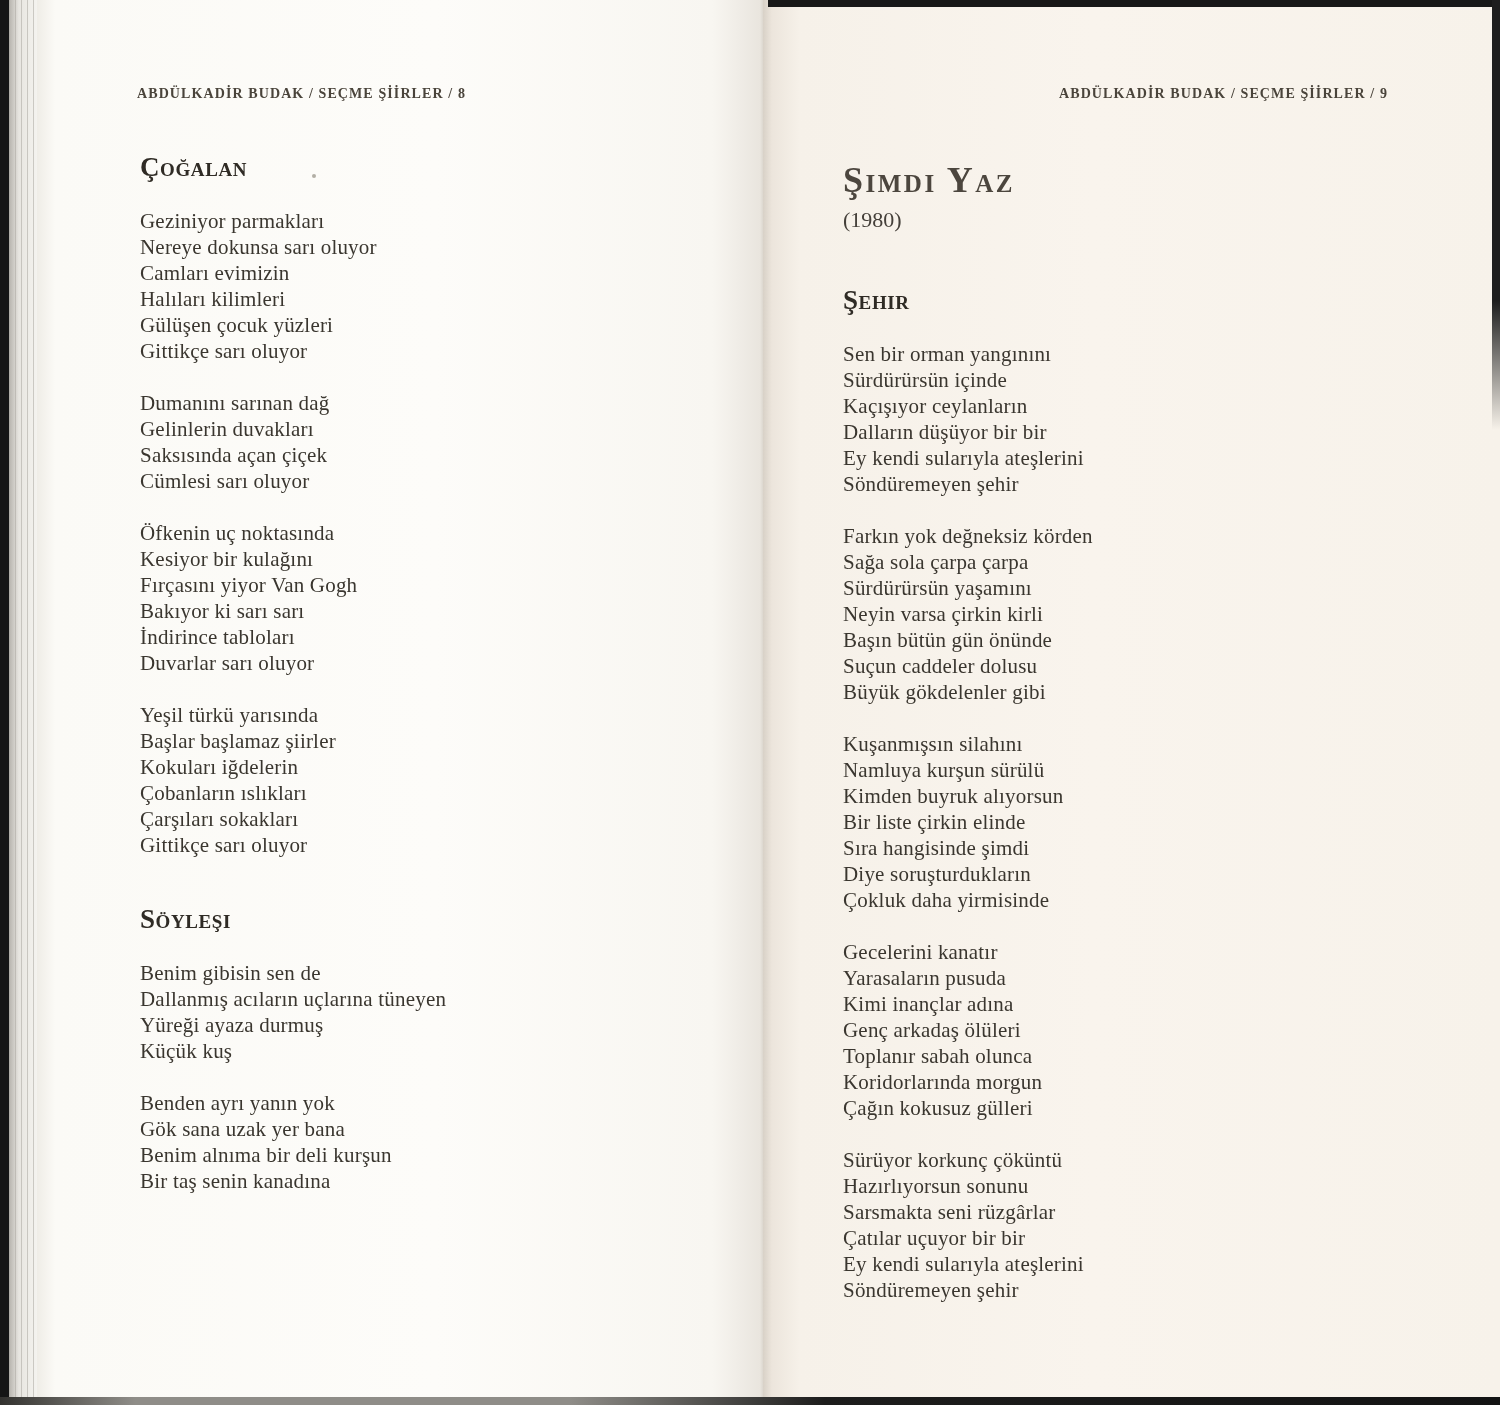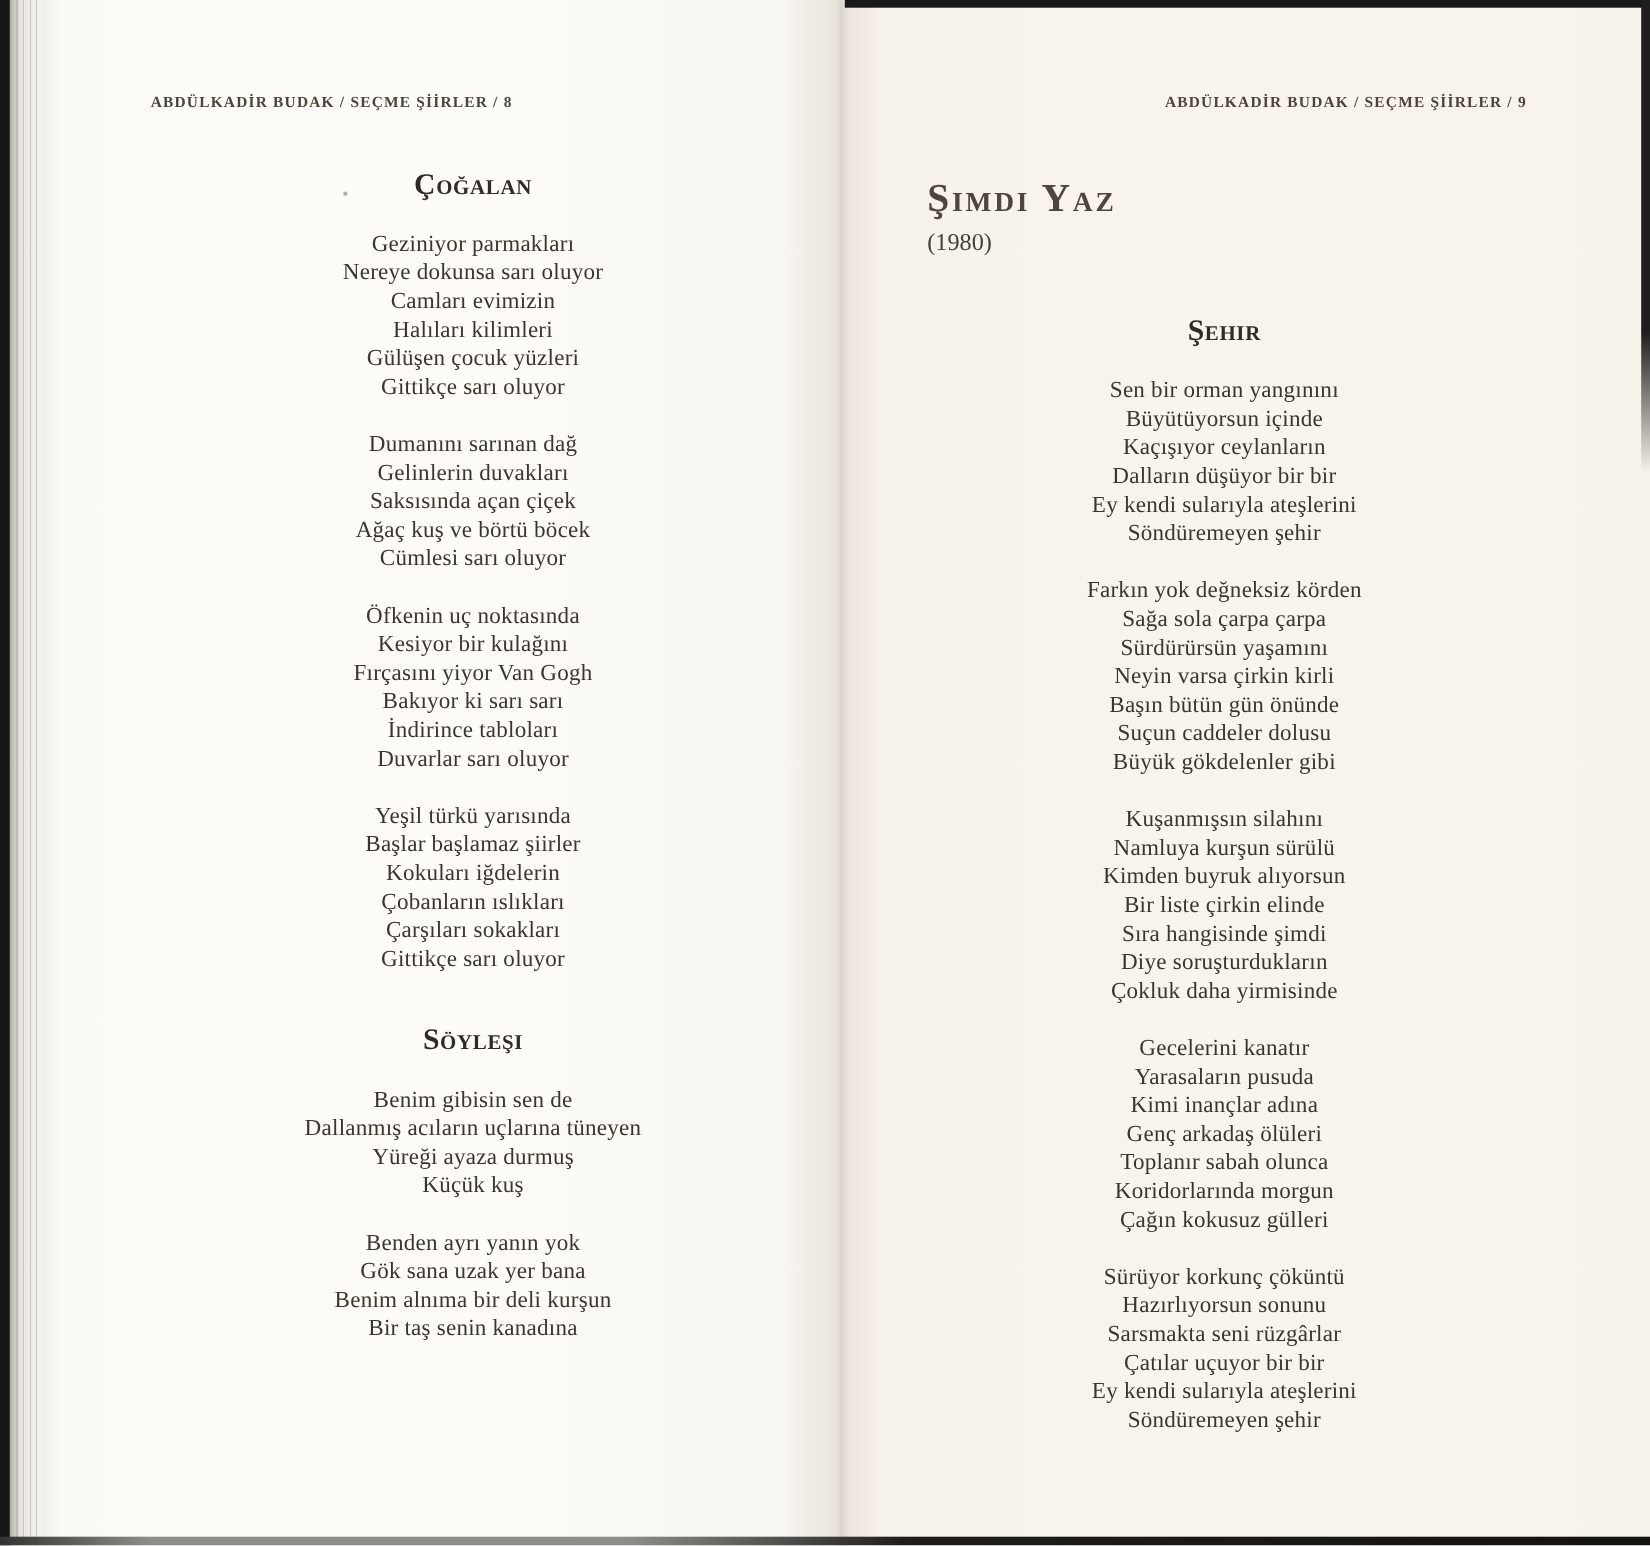--- a/index.html
+++ b/index.html
@@ -43,21 +43,21 @@
 
   
   .running-head{
     position:absolute;top:86px;
     font-size:14px;letter-spacing:1.1px;font-weight:bold;
     color:#4a443b;white-space:nowrap;
   }
   .left-head{left:100px;}
   .right-head{right:112px;}
 
-  .flow{position:absolute;color:#3a362f;font-size:21px;line-height:26px;letter-spacing:.2px;text-align:center;}
+  .flow{position:absolute;color:#3a362f;font-size:21px;line-height:26px;letter-spacing:.2px;}
   .lp-flow{left:103px;top:150px;width:580px;}
   .rp-flow{left:80px;top:283px;width:540px;}
 
   .poem-title{
     font-variant:small-caps;
     font-size:27px;line-height:34px;font-weight:bold;
     letter-spacing:.6px;color:#2f2b25;margin-bottom:24px;
   }
   .second-title{margin-top:44px;}
 
@@ -97,21 +97,20 @@
           <div class="pline">Nereye dokunsa sarı oluyor</div>
           <div class="pline">Camları evimizin</div>
           <div class="pline">Halıları kilimleri</div>
           <div class="pline">Gülüşen çocuk yüzleri</div>
           <div class="pline">Gittikçe sarı oluyor</div>
         </div>
       <div class="stanza">
           <div class="pline">Dumanını sarınan dağ</div>
           <div class="pline">Gelinlerin duvakları</div>
           <div class="pline">Saksısında açan çiçek</div>
-          <div class="pline">Ağaç kuş ve börtü böcek</div>
           <div class="pline">Cümlesi sarı oluyor</div>
         </div>
       <div class="stanza">
           <div class="pline">Öfkenin uç noktasında</div>
           <div class="pline">Kesiyor bir kulağını</div>
           <div class="pline">Fırçasını yiyor Van Gogh</div>
           <div class="pline">Bakıyor ki sarı sarı</div>
           <div class="pline">İndirince tabloları</div>
           <div class="pline">Duvarlar sarı oluyor</div>
         </div>
@@ -147,21 +146,21 @@
     <div class="section-head">
       <div class="section-title">Şimdi Yaz</div>
       <div class="section-year">(1980)</div>
     </div>
 
     <div class="flow rp-flow">
       <div class="poem-title">Şehir</div>
 
       <div class="stanza">
           <div class="pline">Sen bir orman yangınını</div>
-          <div class="pline">Büyütüyorsun içinde</div>
+          <div class="pline">Sürdürürsün içinde</div>
           <div class="pline">Kaçışıyor ceylanların</div>
           <div class="pline">Dalların düşüyor bir bir</div>
           <div class="pline">Ey kendi sularıyla ateşlerini</div>
           <div class="pline">Söndüremeyen şehir</div>
         </div>
       <div class="stanza">
           <div class="pline">Farkın yok değneksiz körden</div>
           <div class="pline">Sağa sola çarpa çarpa</div>
           <div class="pline">Sürdürürsün yaşamını</div>
           <div class="pline">Neyin varsa çirkin kirli</div>

